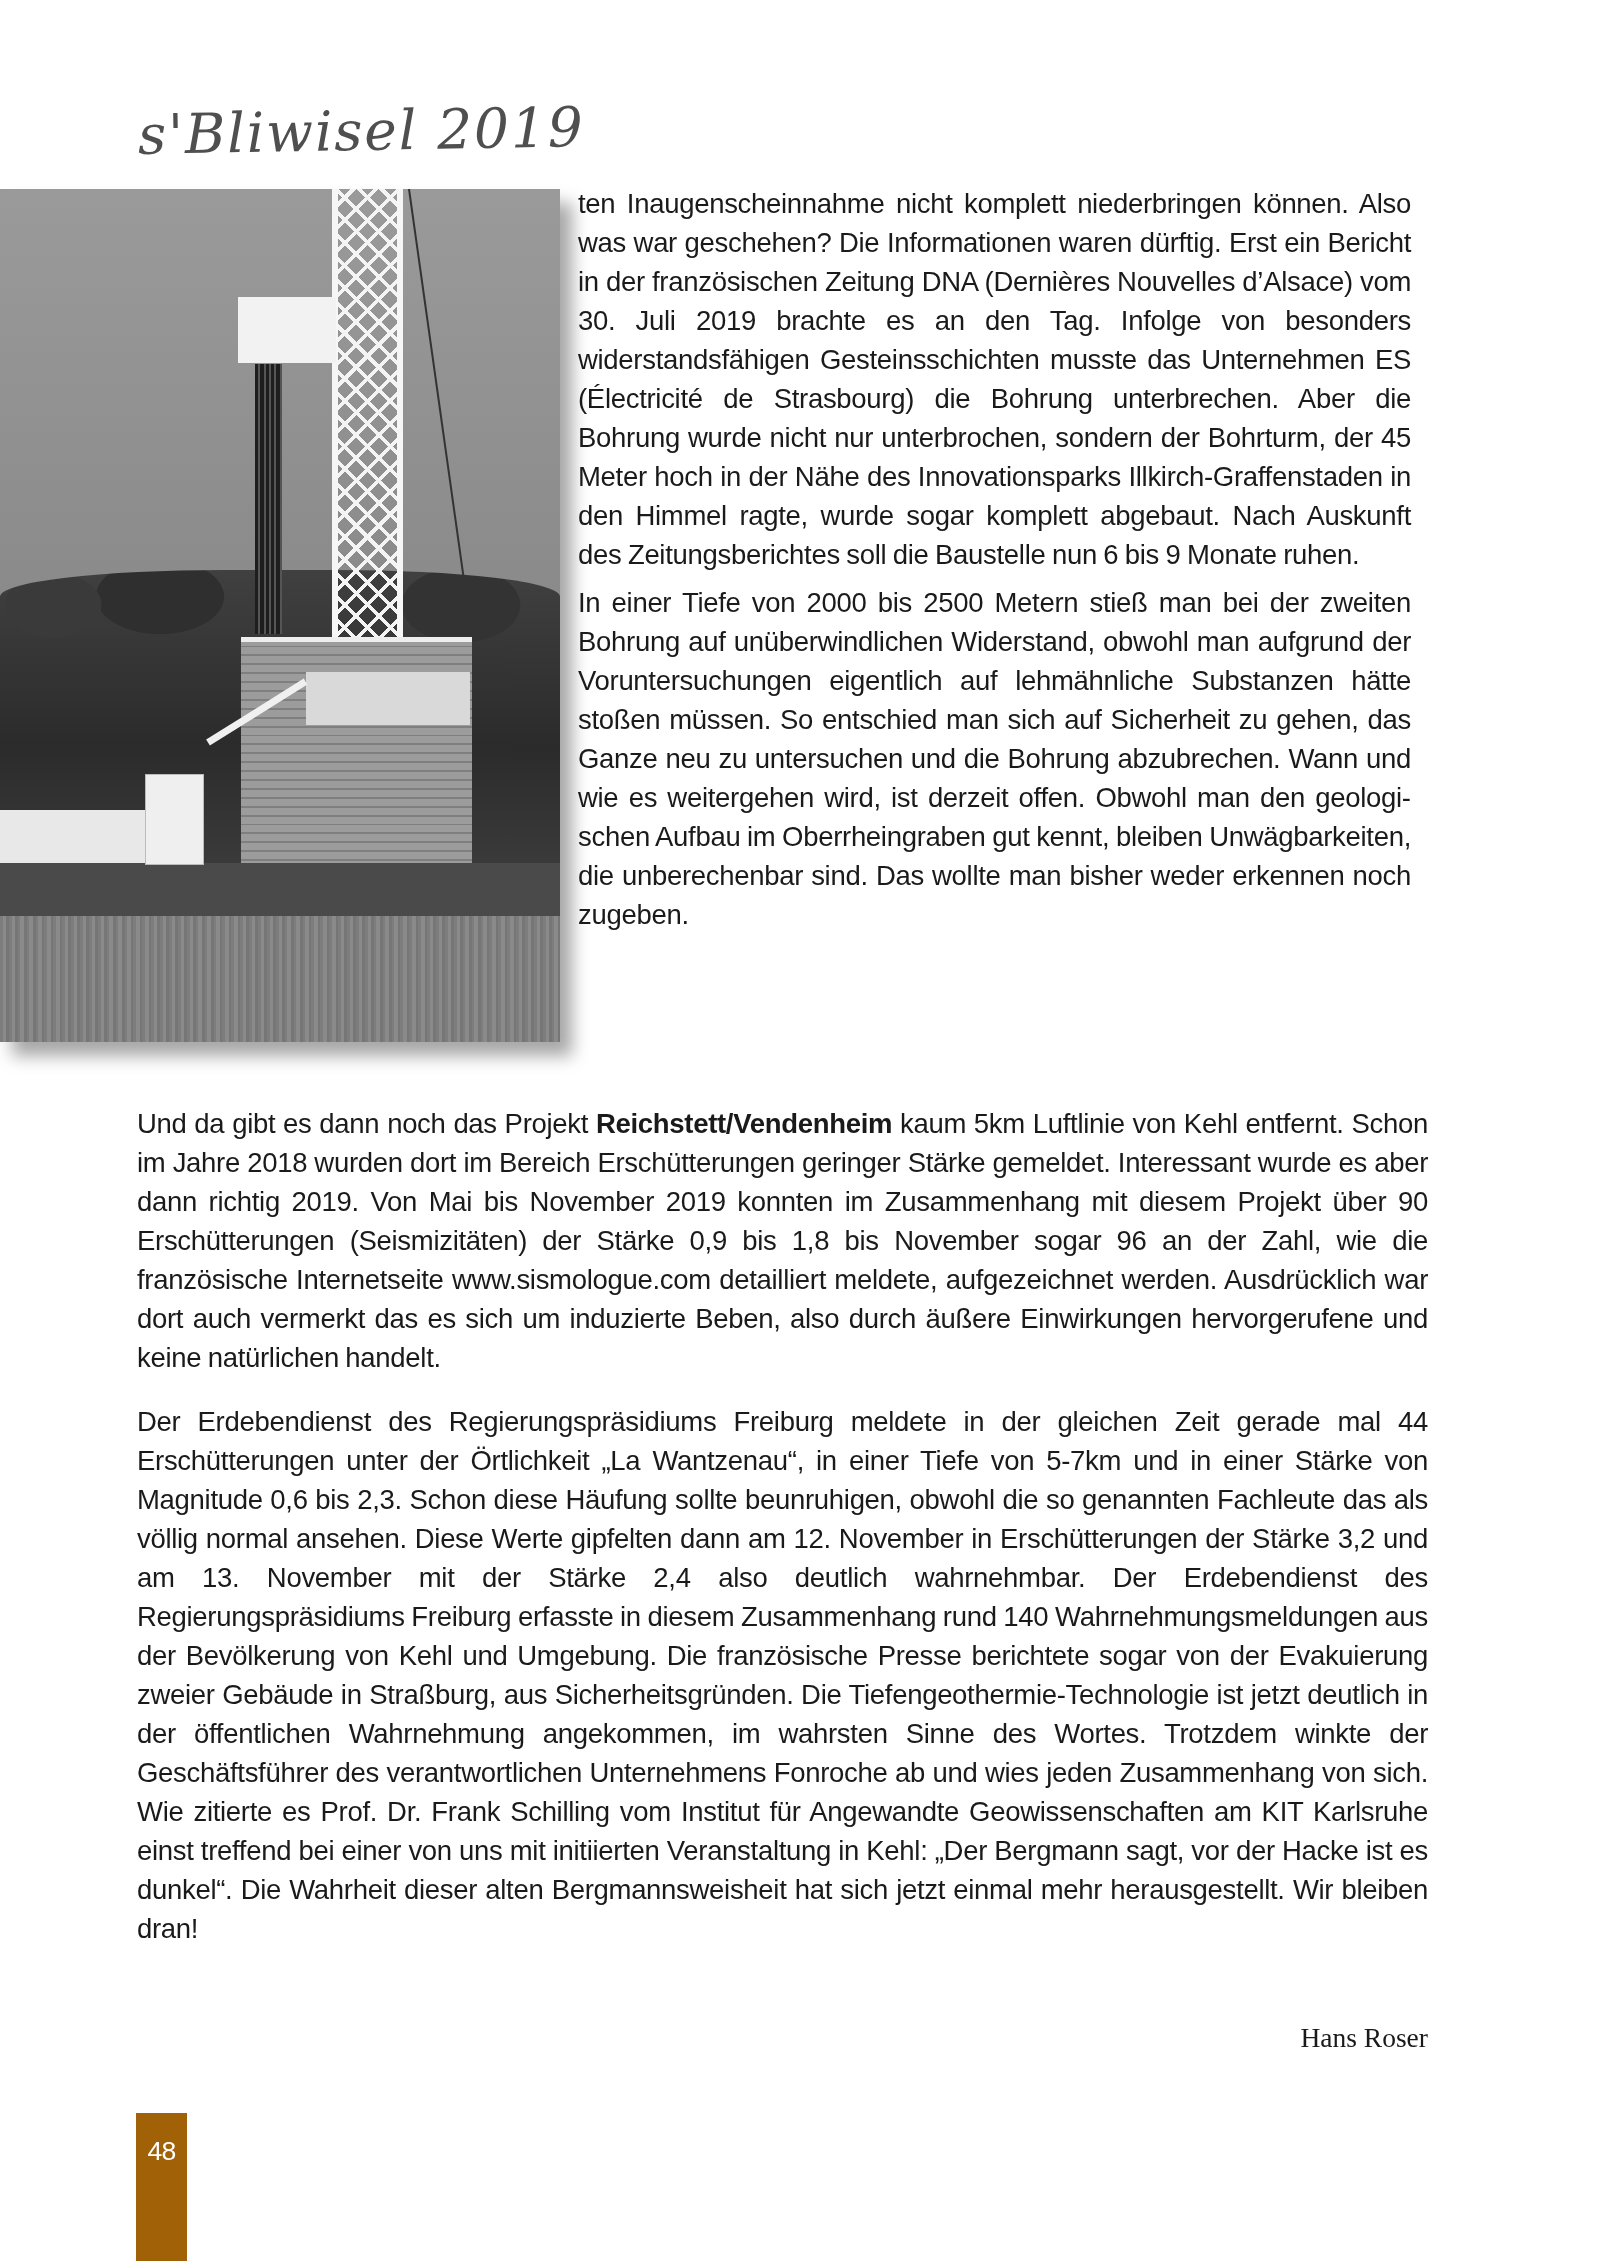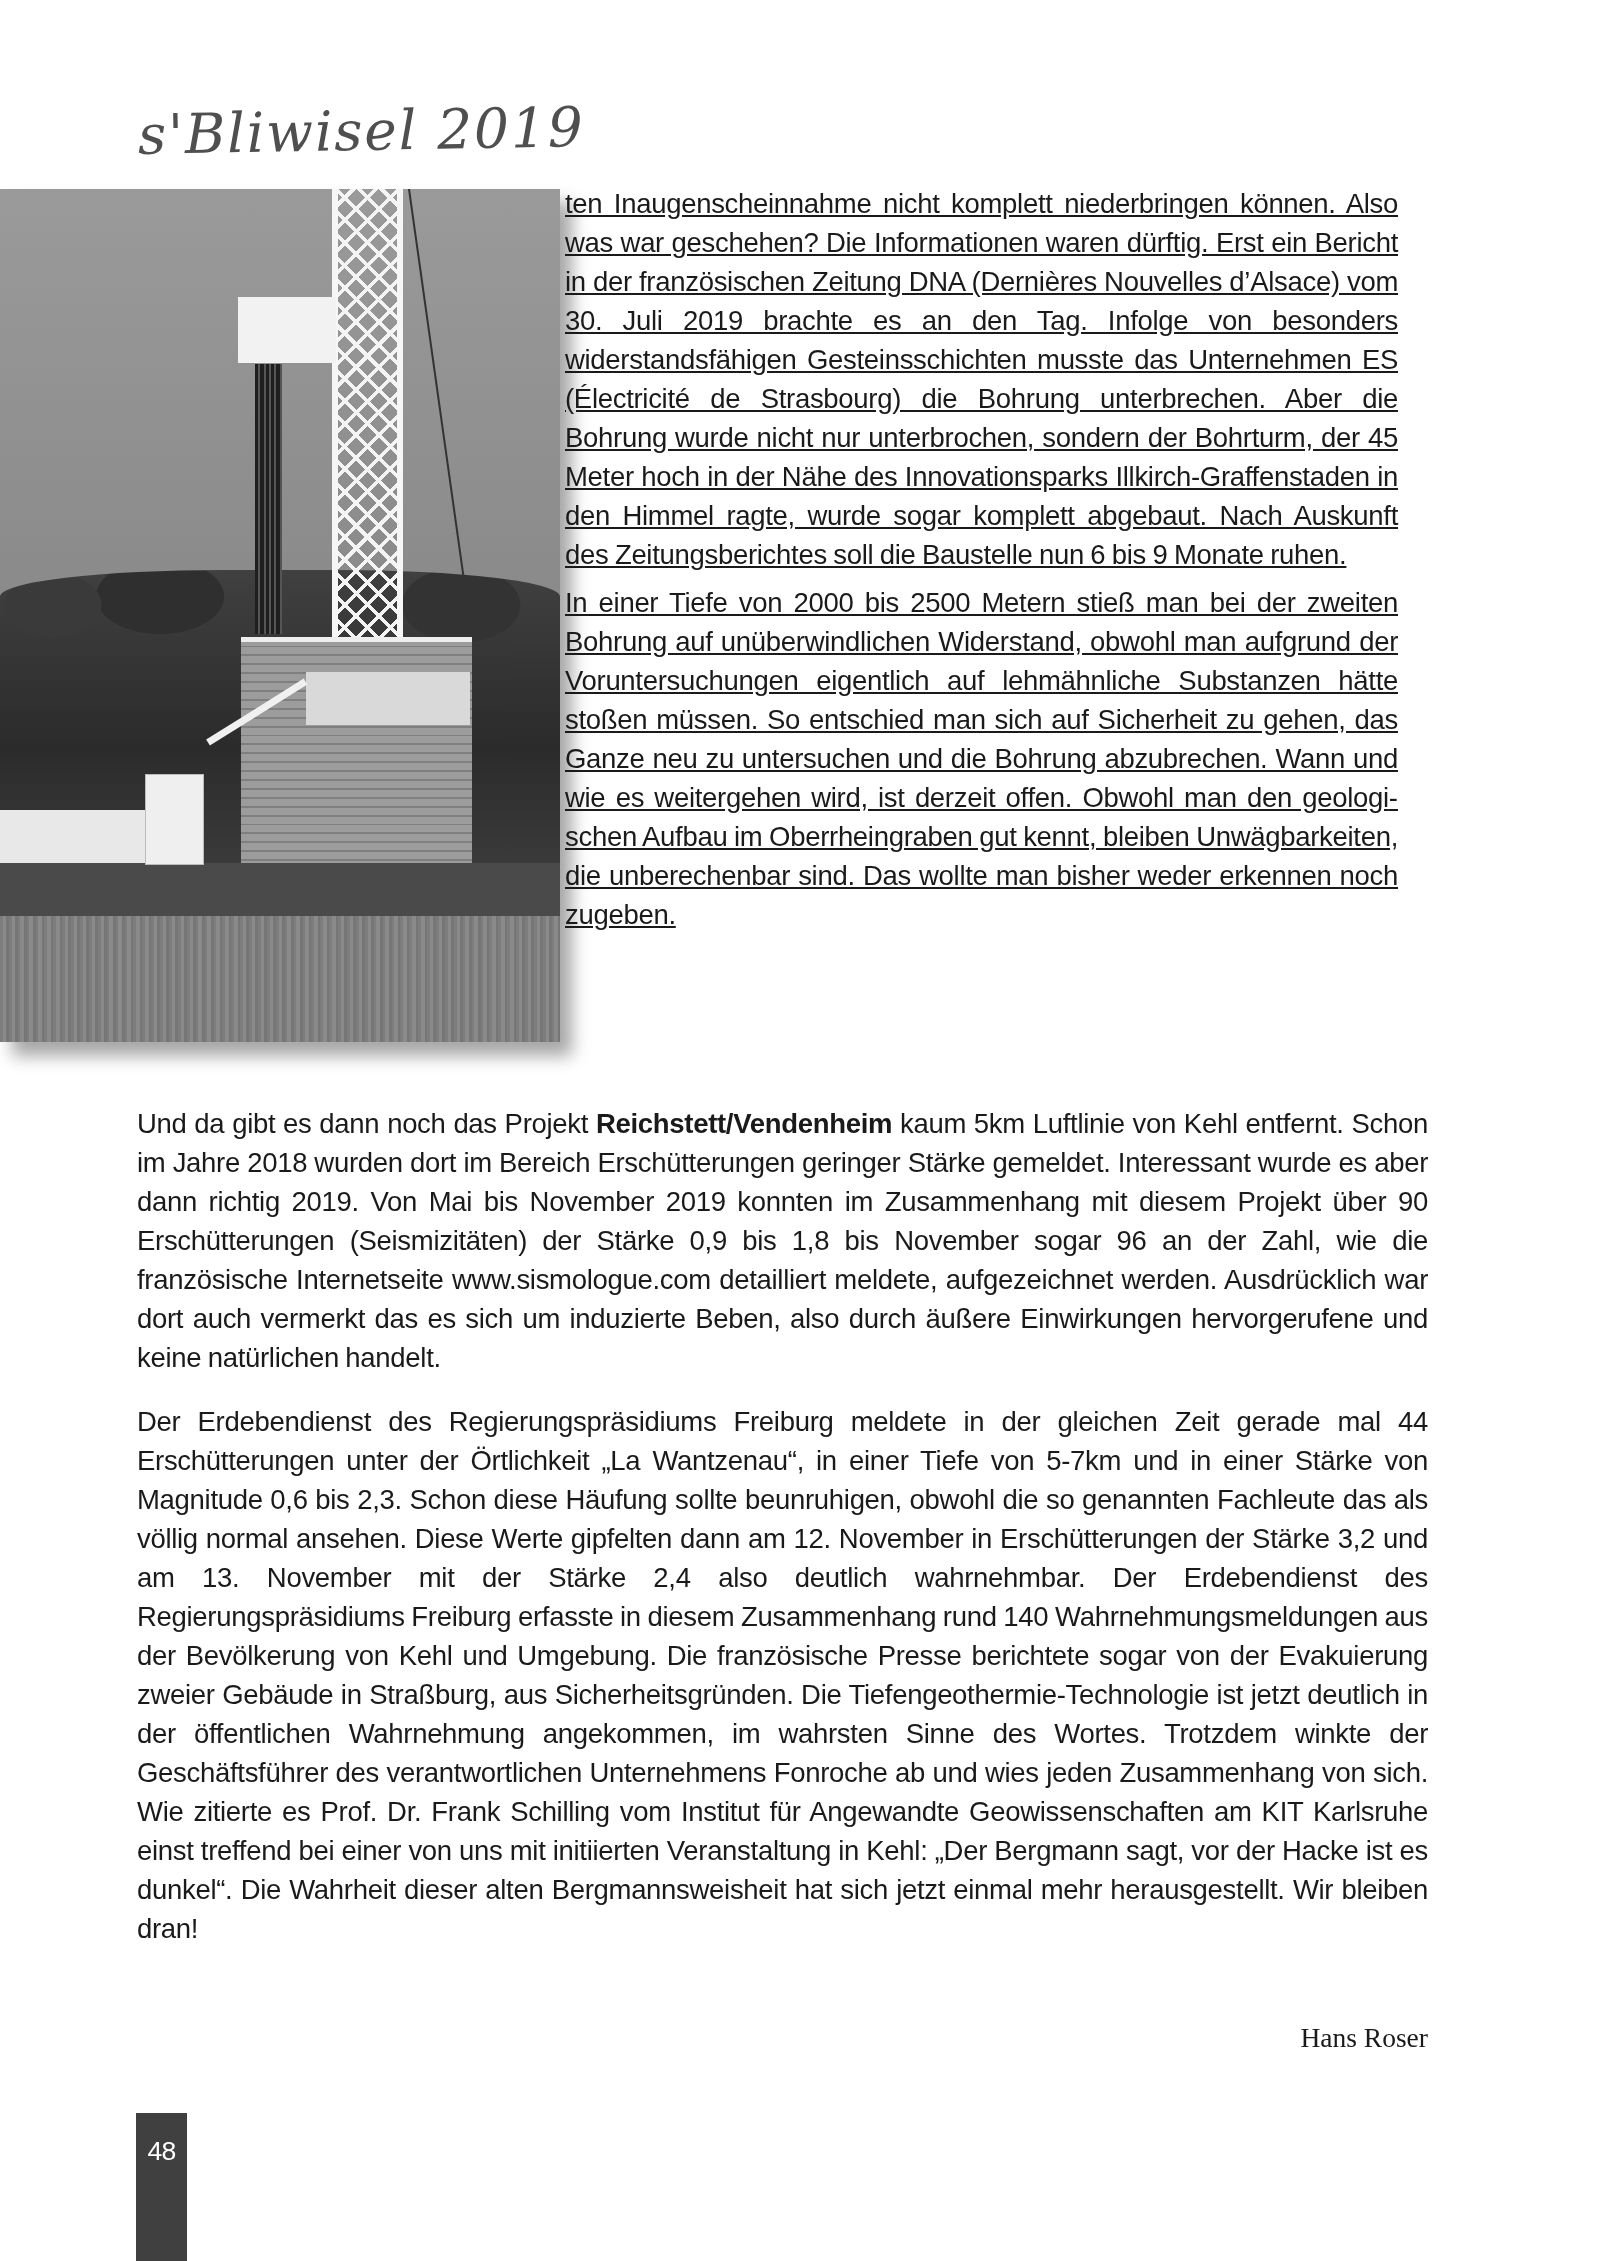--- a/index.html
+++ b/index.html
@@ -30,29 +30,29 @@
   .tower { position: absolute; left: 332px; top: 0; width: 59px; height: 497px;
            background:
              repeating-linear-gradient(45deg, transparent 0 12.4px, #f4f4f4 12.4px 16px),
              repeating-linear-gradient(-45deg, transparent 0 12.4px, #f4f4f4 12.4px 16px);
            border-left: 6.2px solid #f6f6f6; border-right: 6.2px solid #f6f6f6; }
   .crown-box { position: absolute; left: 238px; top: 108px; width: 98px; height: 66px; background: #f2f2f2; }
   .pipes { position: absolute; left: 255px; top: 175px; width: 26.6px; height: 270px;
            background: repeating-linear-gradient(90deg, #1e1e1e 0 3.5px, #555 3.5px 5.3px); }
   .stairs { position: absolute; left: 208px; top: 550px; width: 115px; height: 7px; background: #f0f0f0; transform: rotate(-32deg); transform-origin: left center; }
   .cable { position: absolute; left: 408px; top: 0; width: 1.8px; height: 417px; background: #333; transform: rotate(-8deg); transform-origin: top; }
-  .col-right { position: absolute; left: 565px; top: 184px; width: 833px; text-decoration: underline; }
+  .col-right { position: absolute; left: 578px; top: 184px; width: 833px; }
   .col-full { position: absolute; left: 137px; top: 1080px; width: 1291px; }
   p { margin: 0; font-size: 27.5px; line-height: 39px; text-align: justify; hyphens: manual;
       letter-spacing: -0.3px; word-spacing: -0.9px; }
   .col-right p + p { margin-top: 9px; }
   .col-full p { line-height: 39px; margin-top: 24px; }
   .col-full p + p { margin-top: 25px; }
   .signature { position: absolute; right: 190px; top: 2022px; font-size: 27.5px; color: #1a1a1a; font-family: Liberation Serif, serif; }
-  .pagebar { position: absolute; left: 136px; top: 2113px; width: 51px; height: 149px; background: #404040; }
+  .pagebar { position: absolute; left: 136px; top: 2113px; width: 51px; height: 149px; background: #a16207; }
   .pagebar span { display: block; text-align: center; color: #ffffff; font-size: 26.6px; padding-top: 23px; letter-spacing: -0.9px; }
   b { font-weight: bold; }
 </style>
 </head>
 <body>
 
 <div class="title">s'Bliwisel 2019</div>
 
 <div class="photo">
   <div class="sky"></div>

